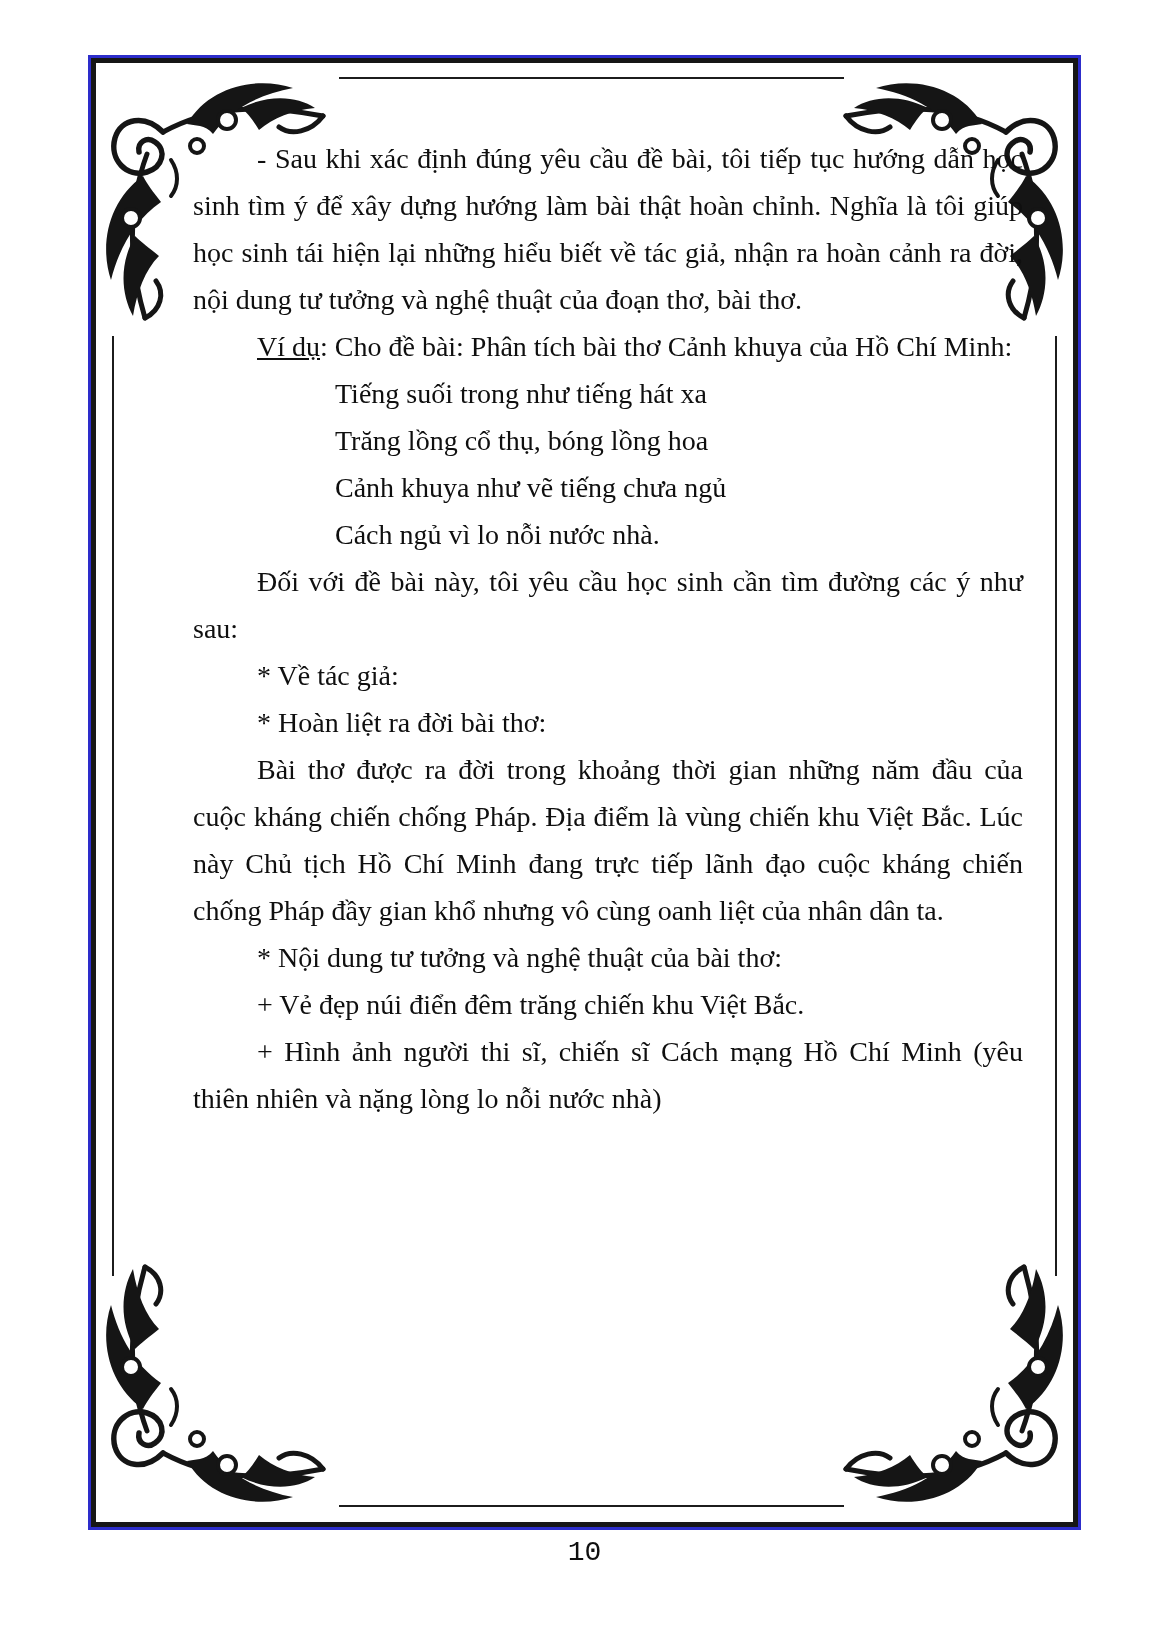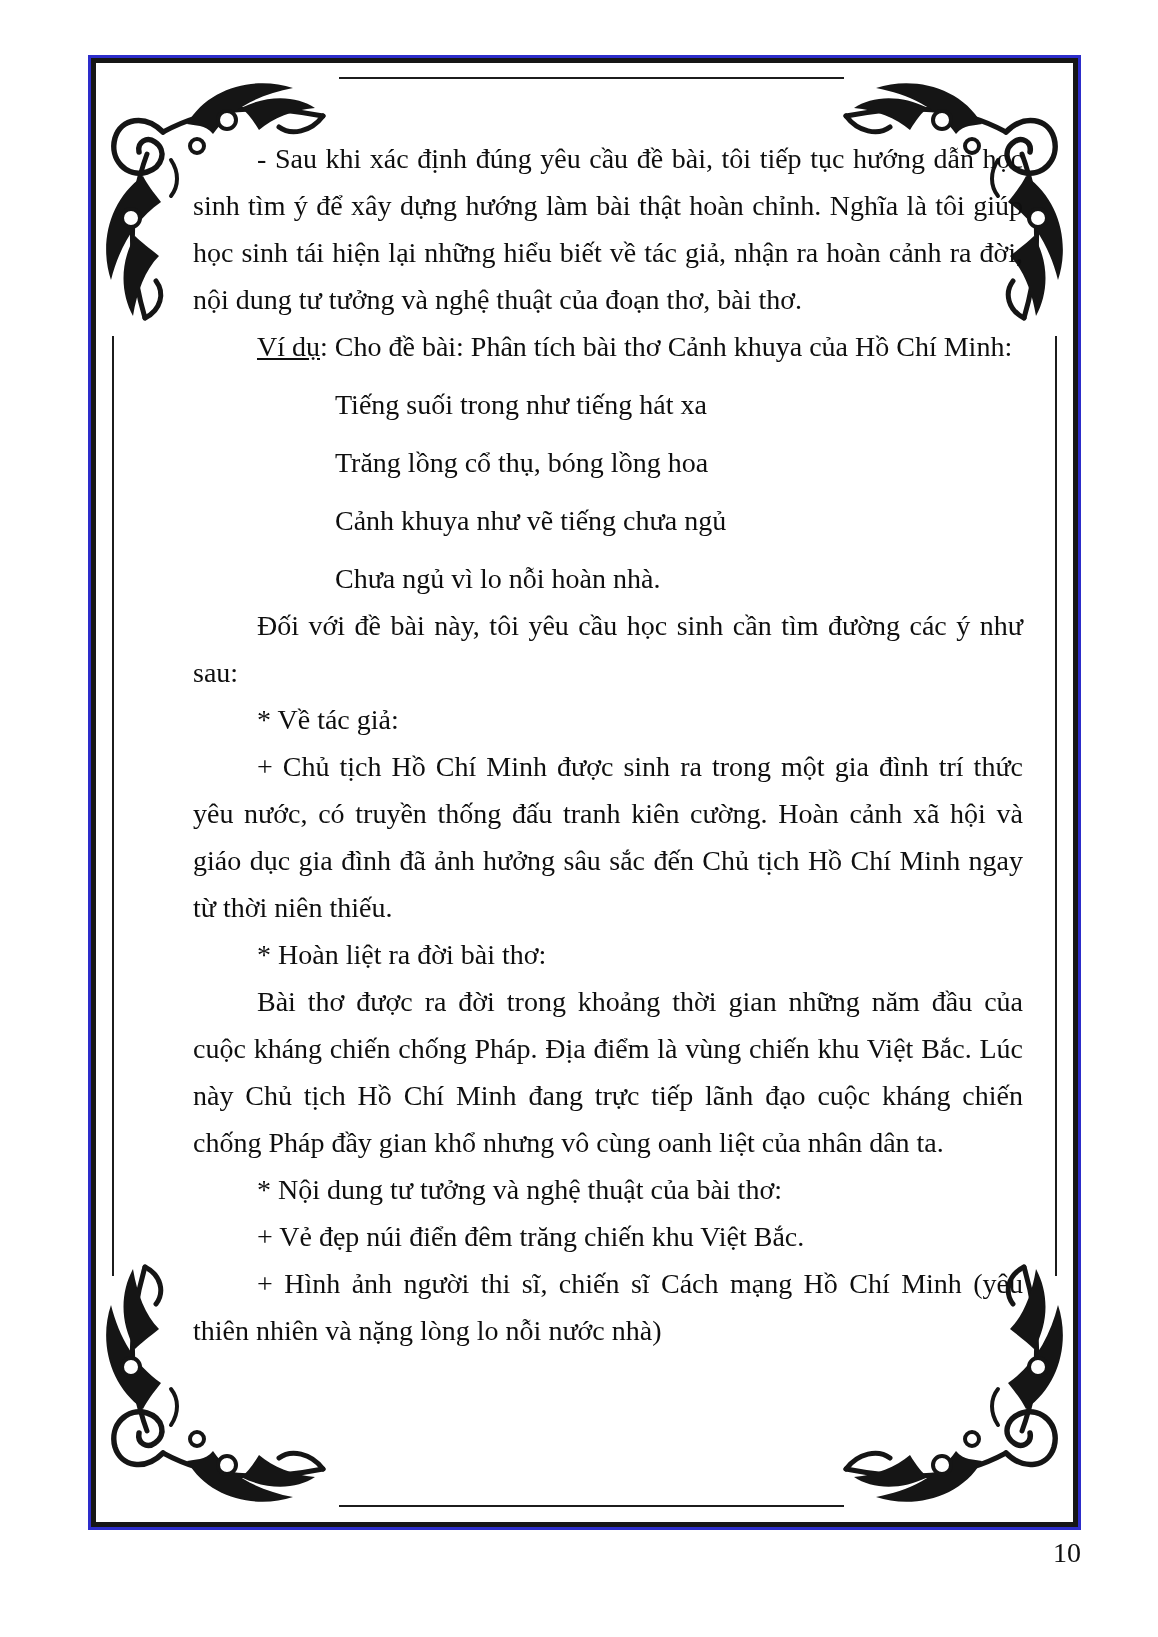--- a/index.html
+++ b/index.html
@@ -42,26 +42,26 @@
   .fl-tr{right:0px;top:0px;transform:scaleX(-1);}
   .fl-bl{left:0px;bottom:0px;transform:scaleY(-1);}
   .fl-br{right:0px;bottom:0px;transform:scale(-1,-1);}
   
   .textbody{
     position:absolute;left:92px;top:67px;width:830px;
     font-size:28px;line-height:47px;
     text-align:justify;
   }
   .para{margin:0;text-indent:64px;}
-  .poem-line{margin:11px 0 0 142px;text-align:left;text-indent:0;}
+  .poem-line{margin:0 0 0 142px;text-align:left;text-indent:0;}
   .u{text-decoration:underline;}
   .page-number{
     position:absolute;left:88px;top:1536px;width:993px;
-    text-align:right;font-size:28px;line-height:34px;
-    font-family:Liberation Serif, serif;
+    text-align:center;font-size:28px;line-height:34px;
+    font-family:Liberation Mono, monospace;
     color:var(--text-color);
   }
 </style>
 </head>
 <body>
 
 <svg width="0" height="0" style="position:absolute" aria-hidden="true">
   <defs>
     <g id="flourish-art">
       <g fill="none" stroke="#151515" stroke-width="5" stroke-linecap="round">
@@ -112,25 +112,24 @@
           </svg>
 
         <div class="textbody">
           <p class="para">- Sau khi xác định đúng yêu cầu đề bài, tôi tiếp tục hướng dẫn học sinh tìm ý để xây dựng hướng làm bài thật hoàn chỉnh. Nghĩa là tôi giúp học sinh tái hiện lại những hiểu biết về tác giả, nhận ra hoàn cảnh ra đời, nội dung tư tưởng và nghệ thuật của đoạn thơ, bài thơ.</p>
 
           <p class="para"><span class="u">Ví dụ</span><span>: Cho đề bài: Phân tích bài thơ Cảnh khuya của Hồ Chí Minh:</span></p>
 
           <p class="poem-line">Tiếng suối trong như tiếng hát xa</p>
           <p class="poem-line">Trăng lồng cổ thụ, bóng lồng hoa</p>
           <p class="poem-line">Cảnh khuya như vẽ tiếng chưa ngủ</p>
-          <p class="poem-line">Chưa ngủ vì lo nỗi hoàn nhà.</p>
+          <p class="poem-line">Cách ngủ vì lo nỗi nước nhà.</p>
 
           <p class="para">Đối với đề bài này, tôi yêu cầu học sinh cần tìm đường các ý như sau:</p>
           <p class="para">* Về tác giả:</p>
-          <p class="para">+ Chủ tịch Hồ Chí Minh được sinh ra trong một gia đình trí thức yêu nước, có truyền thống đấu tranh kiên cường. Hoàn cảnh xã hội và giáo dục gia đình đã ảnh hưởng sâu sắc đến Chủ tịch Hồ Chí Minh ngay từ thời niên thiếu.</p>
           <p class="para">* Hoàn liệt ra đời bài thơ:</p>
           <p class="para">Bài thơ được ra đời trong khoảng thời gian những năm đầu của cuộc kháng chiến chống Pháp. Địa điểm là vùng chiến khu Việt Bắc. Lúc này Chủ tịch Hồ Chí Minh đang trực tiếp lãnh đạo cuộc kháng chiến chống Pháp đầy gian khổ nhưng vô cùng oanh liệt của nhân dân ta.</p>
           <p class="para">* Nội dung tư tưởng và nghệ thuật của bài thơ:</p>
           <p class="para">+ Vẻ đẹp núi điển đêm trăng chiến khu Việt Bắc.</p>
           <p class="para">+ Hình ảnh người thi sĩ, chiến sĩ Cách mạng Hồ Chí Minh (yêu thiên nhiên và nặng lòng lo nỗi nước nhà)</p>
         </div>
 
       </div>
     </div>
   </div>

